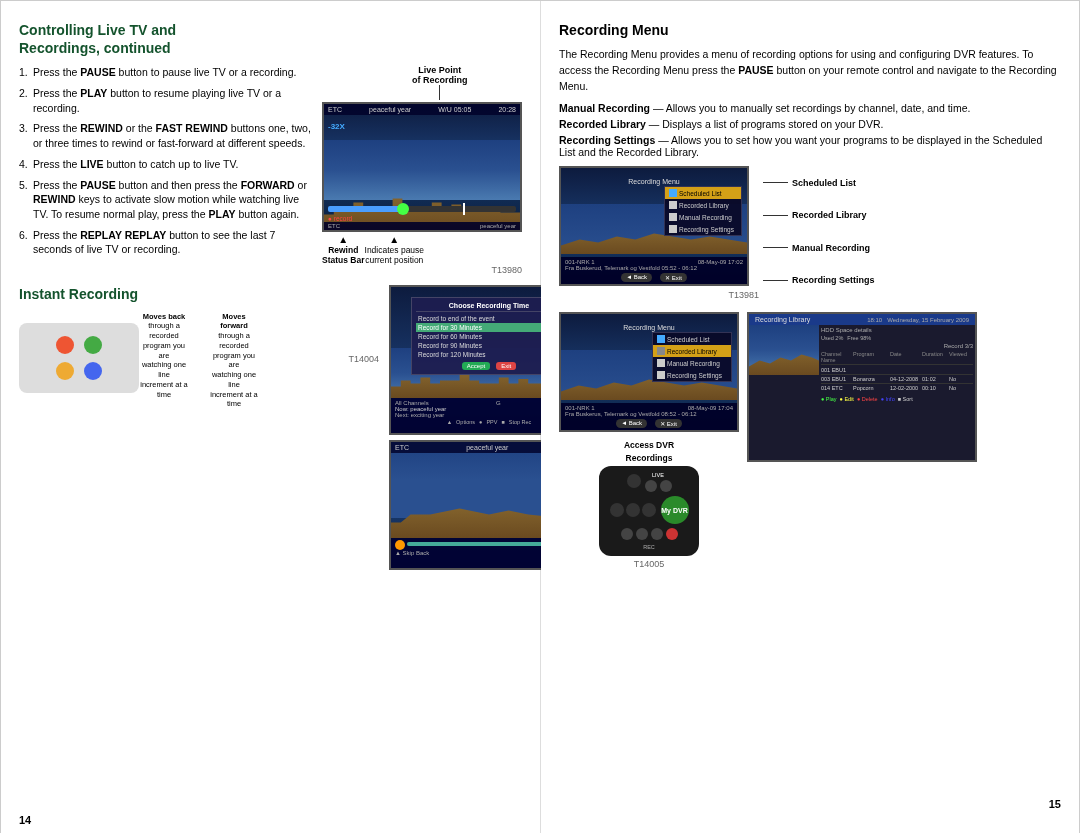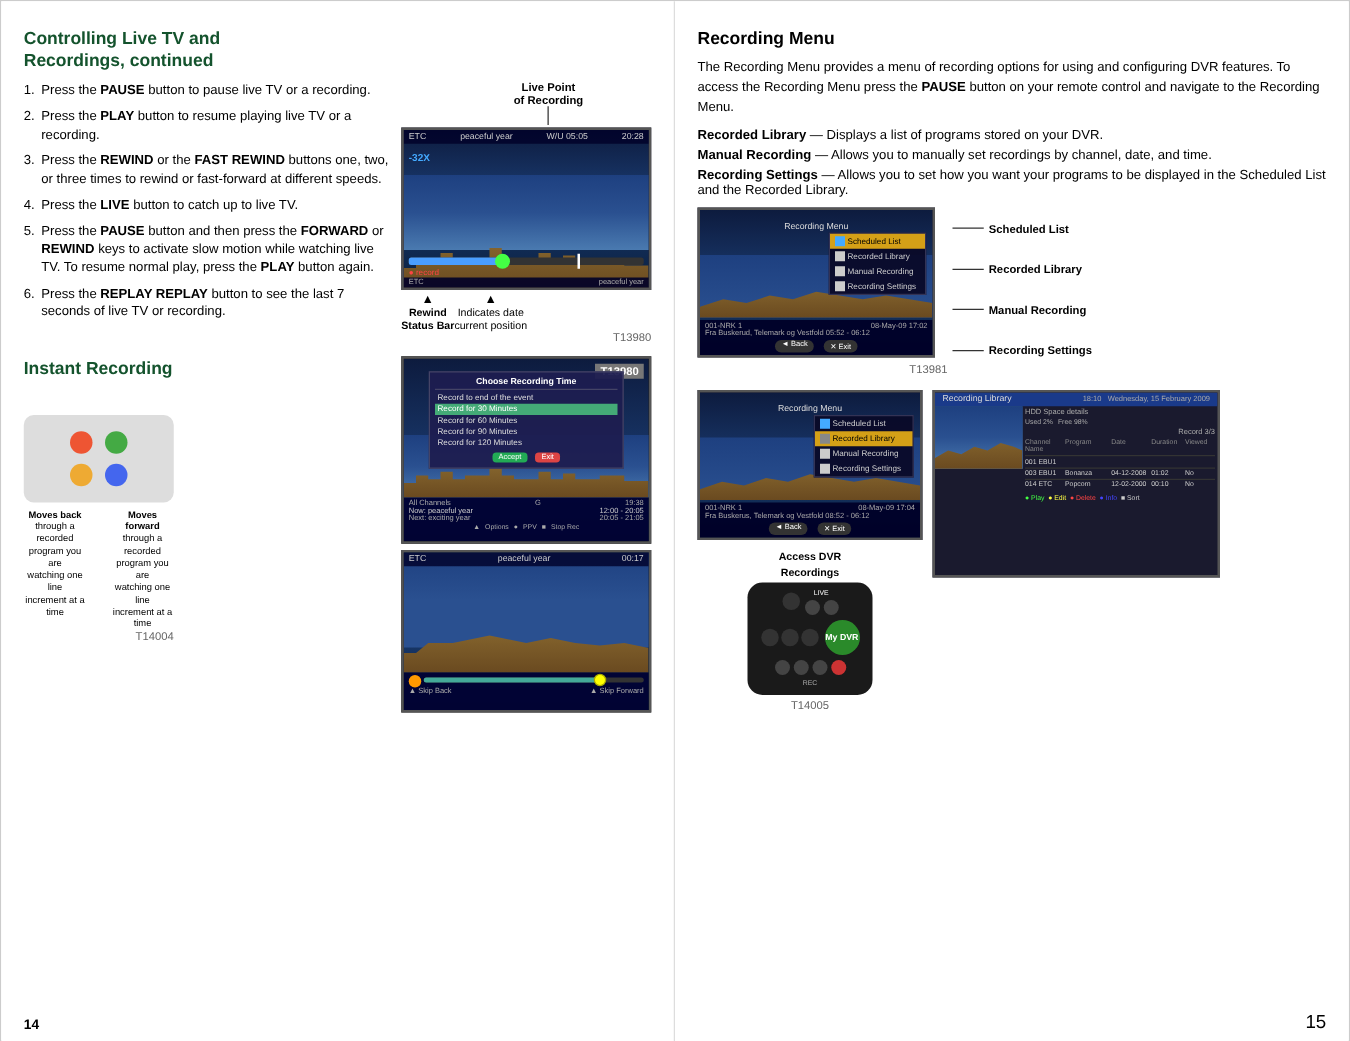--- a/index.html
+++ b/index.html
@@ -144,24 +144,24 @@
     
     .page-num-left {
       position: absolute;
       bottom: 8px;
       left: 18px;
       font-size: 11px;
       font-weight: bold;
     }
     .page-num-right {
       position: absolute;
-      bottom: 8px;
+      bottom: 24px;
       right: 18px;
-      font-size: 15px;
-      font-weight: normal;
+      font-size: 11px;
+      font-weight: bold;
     }
     .ref-num {
       font-size: 9px;
       color: #666;
       text-align: right;
       margin-bottom: 2px;
     }
     
     .recording-choice-screen {
       width: 200px;
@@ -493,37 +493,37 @@
         </div>
 
         <div class="screen-annotation-row">
           <div class="ann-col">
             <div class="ann-arrow-up">▲</div>
             <span style="font-weight:bold; font-size:8.5px;">Rewind</span><br>
             <span style="font-weight:bold; font-size:8.5px;">Status Bar</span>
           </div>
           <div style="font-size:8.5px; text-align:center;">
             <div class="ann-arrow-up">▲</div>
-            <span>Indicates date</span><br>
+            <span>Indicates pause</span><br>
             <span>current position</span>
           </div>
         </div>
         <div class="ref-num" style="width:200px;">
           <span>T13980</span>
         </div>
       </div>
     </div>
 
     <div style="display:flex; gap:10px; margin-top:4px;">
 
       <div style="flex:1;">
         <div class="section-title">Instant Recording</div>
 
         <div style="display:flex; gap:8px; align-items:flex-start; margin-top:8px;">
-          <div style="display:flex; flex-direction:column; align-items:center;margin-top:20px;">
+          <div style="display:flex; flex-direction:row; align-items:center;">
             <div class="remote-img">
               <div style="display:flex; flex-direction:column; align-items:center; gap:4px;">
                 <div style="display:flex; gap:6px;">
                   <div class="remote-btn btn-red"></div>
                   <div class="remote-btn btn-green"></div>
                 </div>
                 <div style="display:flex; gap:6px;">
                   <div class="remote-btn btn-yellow"></div>
                   <div class="remote-btn btn-blue"></div>
                 </div>
@@ -630,24 +630,24 @@
 
   <div class="right-page">
 
     <div class="section-title" style="color:#000; font-size:14px;">Recording Menu</div>
 
     <p class="description">
       The Recording Menu provides a menu of recording options for using and configuring DVR features. To access the Recording Menu press the <strong>PAUSE</strong> button on your remote control and navigate to the Recording Menu.
     </p>
 
     <p style="font-size:10.5px; margin-bottom:4px;">
-      <strong>Recorded Library</strong> — Displays a list of programs stored on your DVR.
+      <strong>Manual Recording</strong> — Allows you to manually set recordings by channel, date, and time.
     </p>
     <p style="font-size:10.5px; margin-bottom:4px;">
-      <strong>Manual Recording</strong> — Allows you to manually set recordings by channel, date, and time.
+      <strong>Recorded Library</strong> — Displays a list of programs stored on your DVR.
     </p>
     <p style="font-size:10.5px; margin-bottom:8px;">
       <strong>Recording Settings</strong> — Allows you to set how you want your programs to be displayed in the Scheduled List and the Recorded Library.
     </p>
 
     <div class="right-recording-screens">
 
       <div class="right-screen-with-ann">
         <div style="width:200px;">
           <div class="dvr-screen-sm">

